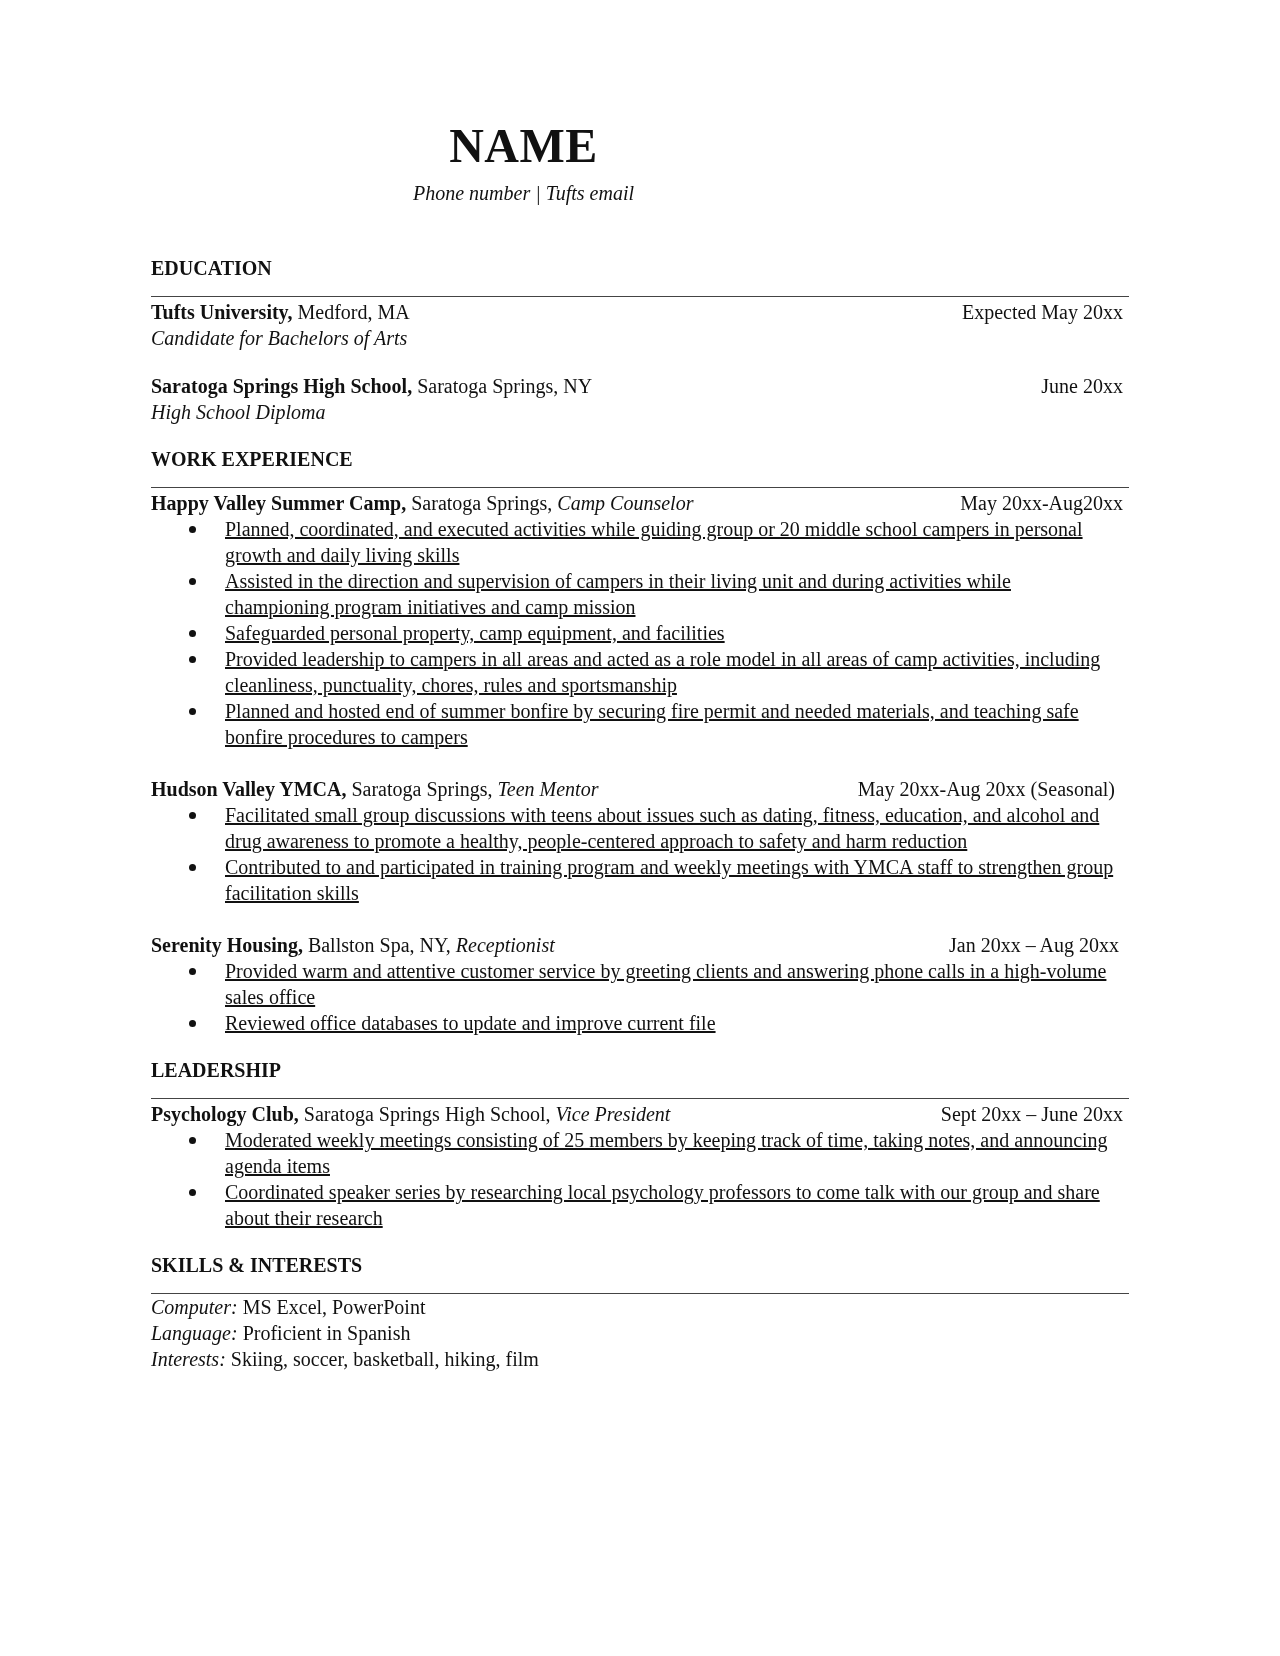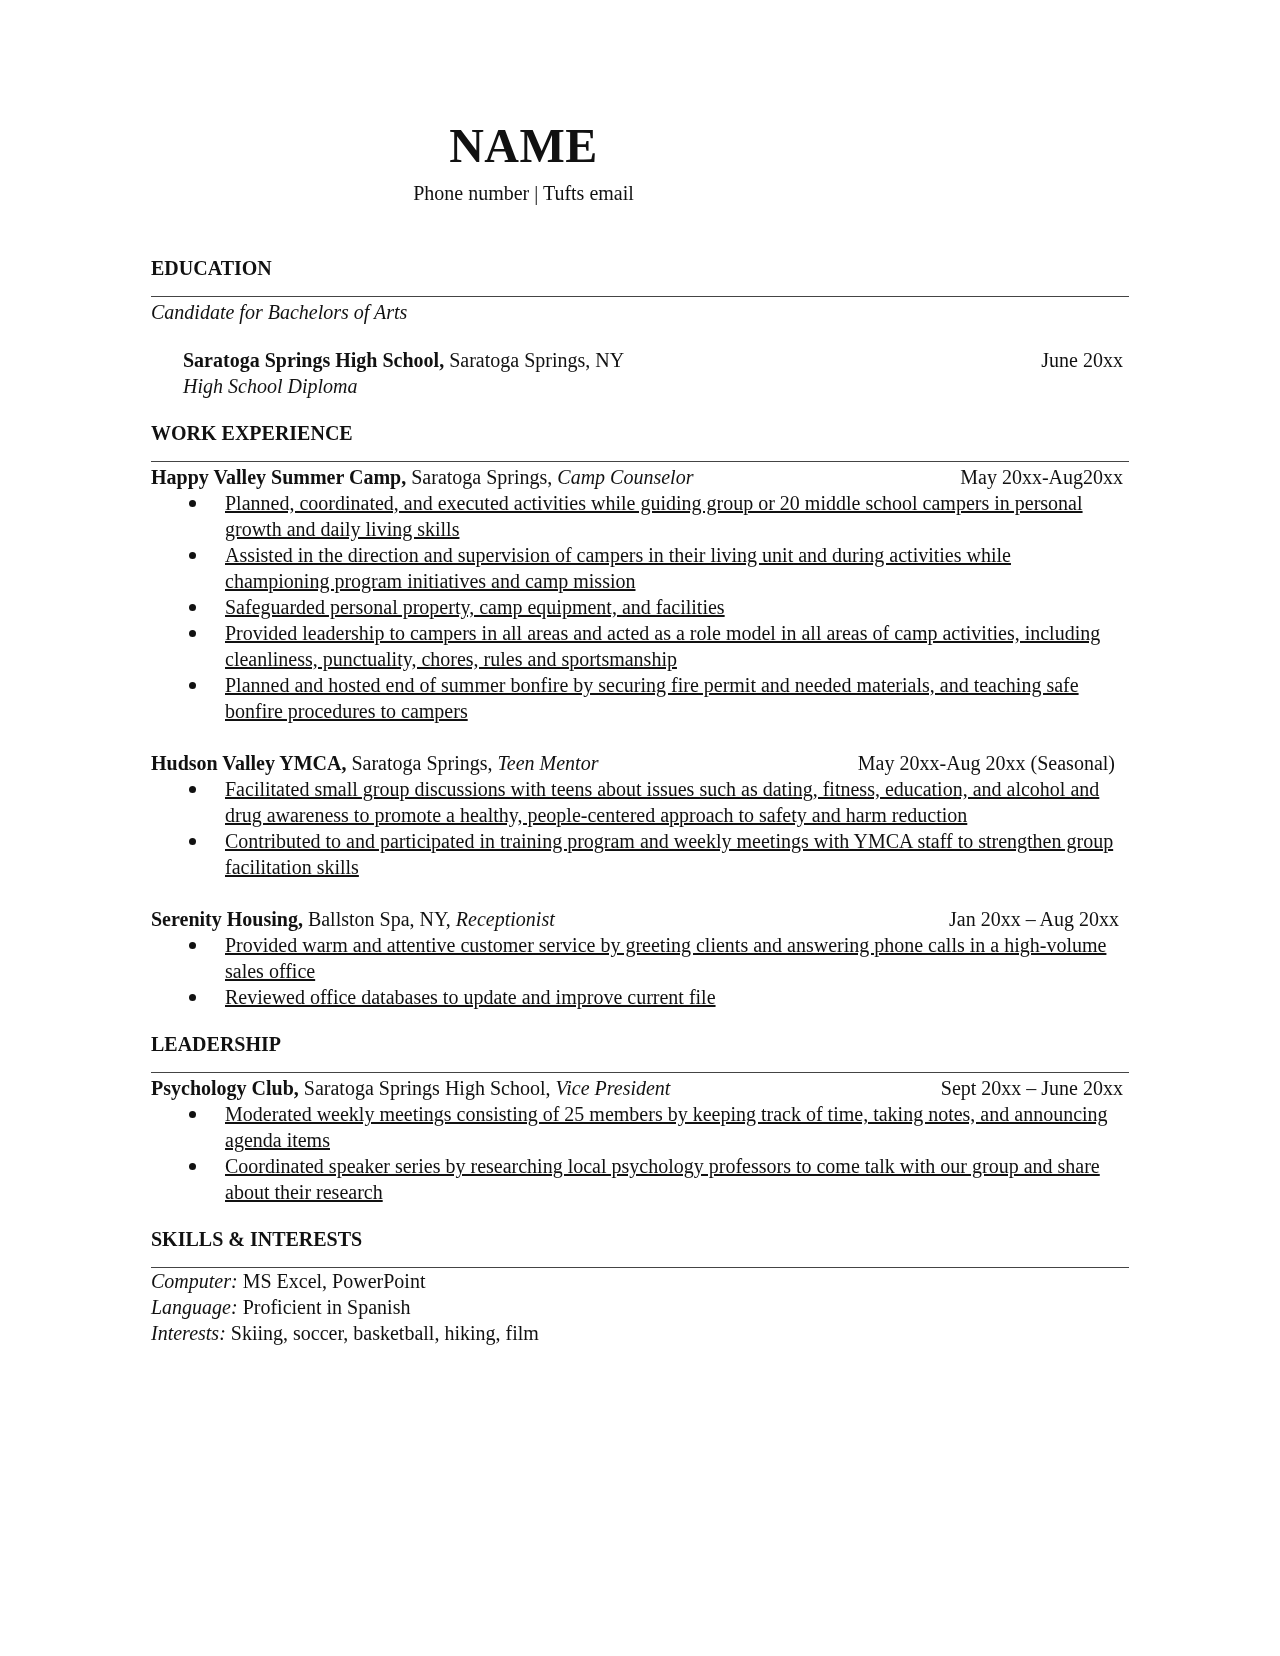--- a/index.html
+++ b/index.html
@@ -4,21 +4,21 @@
 <style>
   html, body { margin: 0; padding: 0; background: #ffffff; }
   body {
     width: 1280px; height: 1656px; position: relative; overflow: hidden;
     font-family: "Liberation Serif", "DejaVu Serif", serif;
     color: #111111;
   }
   .page { position: absolute; left: 0; top: 0; width: 1280px; height: 1656px; }
   .header { position: absolute; left: 0; top: 118px; width: 1047px; text-align: center; }
   .name { font-size: 48px; font-weight: bold; line-height: 56px; letter-spacing: 0.5px; }
-  .contact { font-size: 20px; line-height: 26px; margin-top: 6px; }
+  .contact { font-size: 20px; line-height: 26px; margin-top: 6px; font-style: italic; }
 
   .content { position: absolute; left: 151px; top: 256px; width: 978px; font-size: 20px; line-height: 26px; }
   .section { margin-bottom: 22px; }
   .section-title {
     font-weight: bold; font-size: 20px; line-height: 24px;
     border-bottom: 1.5px solid #444444; padding-bottom: 16px;
   }
   .entry { margin-top: 2px; }
   .entry + .entry { margin-top: 26px; }
   .row { display: flex; justify-content: space-between; line-height: 26px; }
@@ -42,24 +42,28 @@
     <div class="name">NAME</div>
     <div class="contact">Phone number | Tufts email</div>
   </div>
 
   <div class="content">
 
     <div class="section">
       <div class="section-title">EDUCATION</div>
 
       <div class="entry">
+        <div class="row">
+          <span class="left"><b>Tufts University,</b><span> Medford, MA</span></span>
+          <span class="right">Expected May 20xx</span>
+        </div>
         <div class="italic">Candidate for Bachelors of Arts</div>
       </div>
 
-      <div class="entry" style="margin-top:22px;margin-left:32px;">
+      <div class="entry" style="margin-top:22px;">
         <div class="row">
           <span class="left"><b>Saratoga Springs High School,</b><span> Saratoga Springs, NY</span></span>
           <span class="right">June 20xx</span>
         </div>
         <div class="italic">High School Diploma</div>
       </div>
     </div>
 
     <div class="section">
       <div class="section-title">WORK EXPERIENCE</div>

